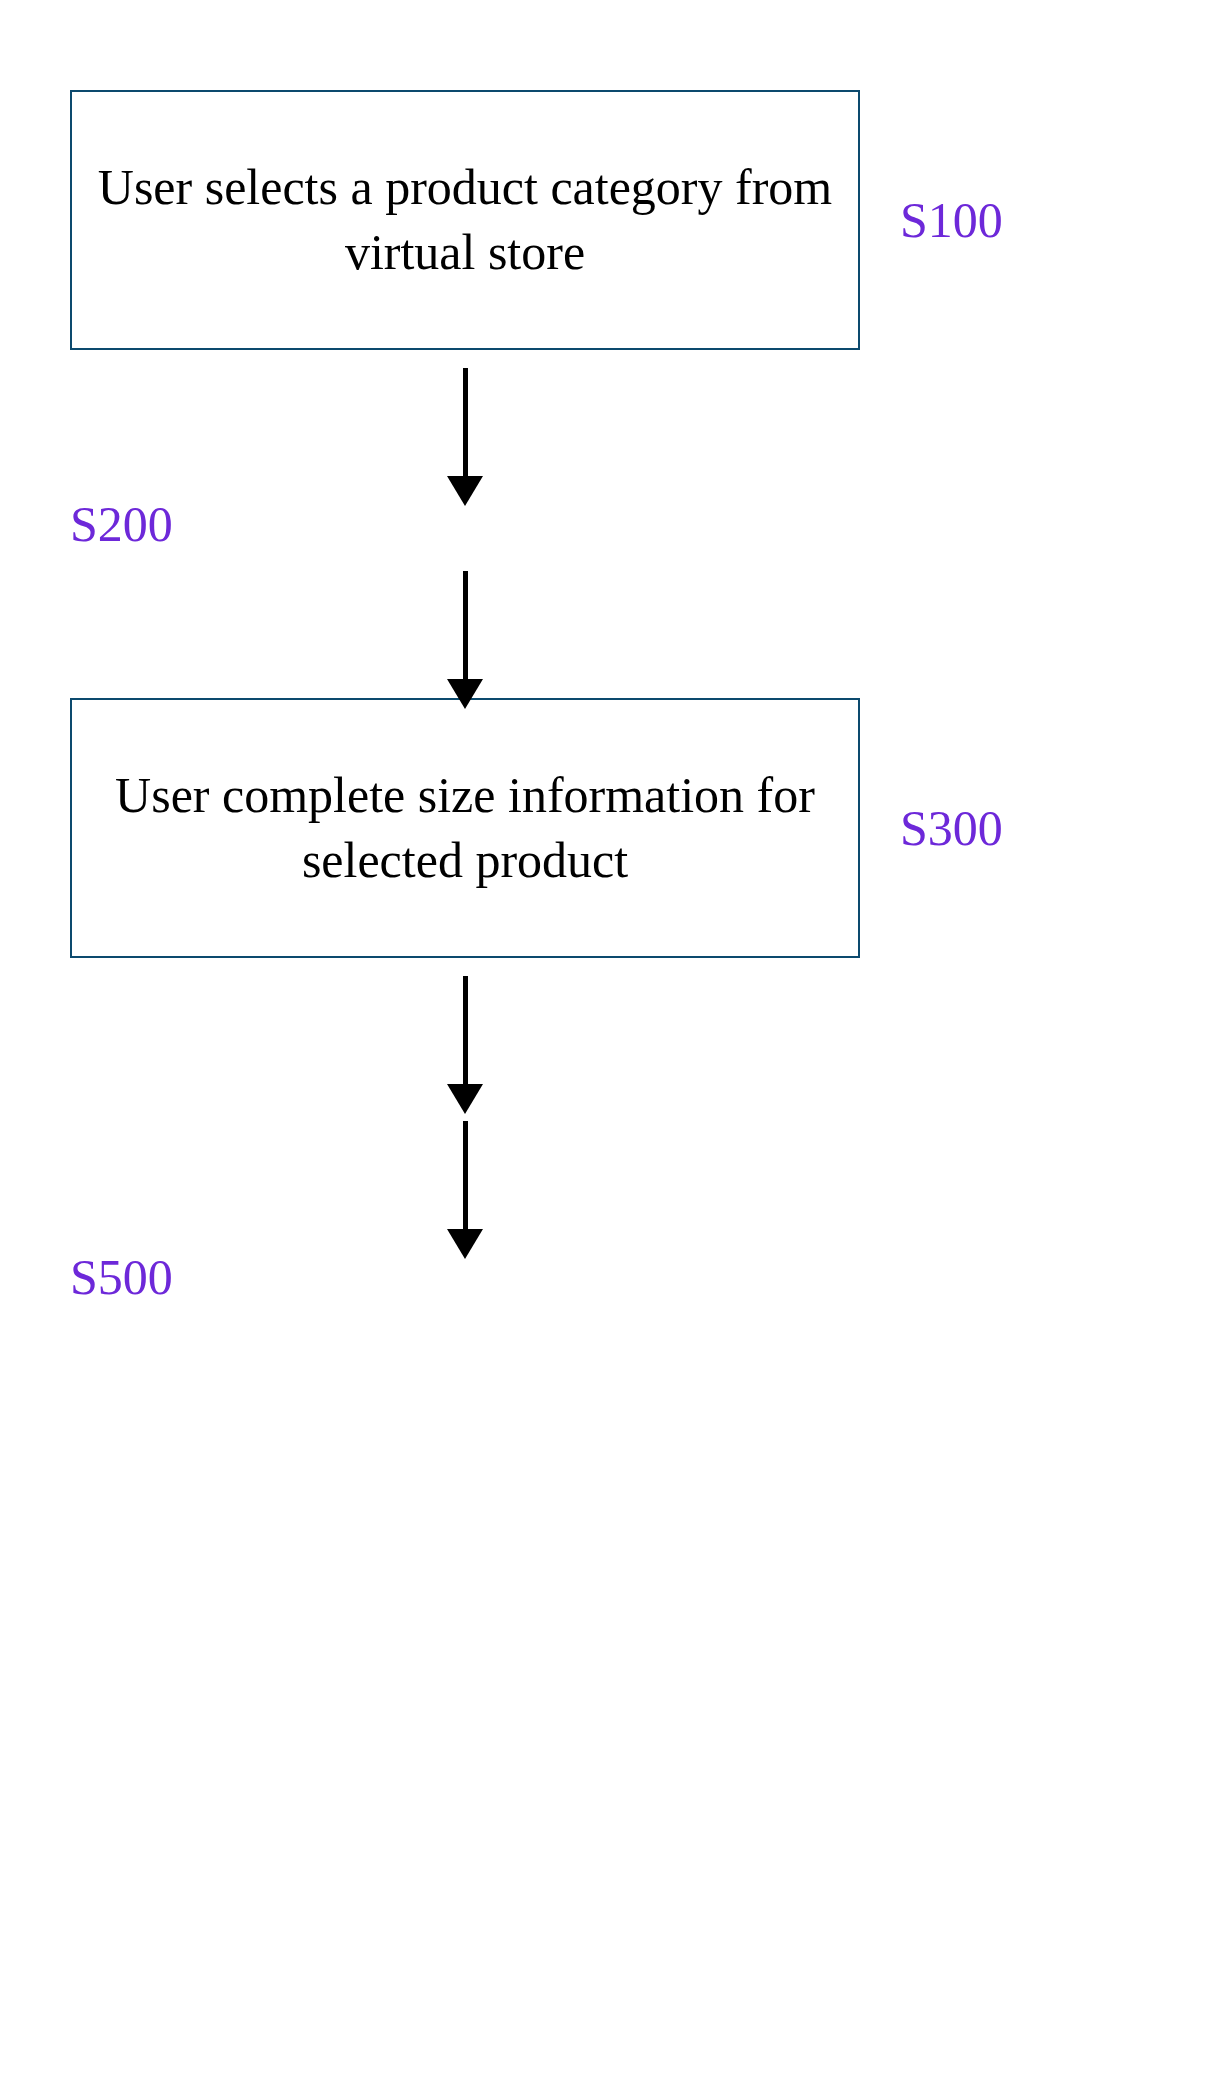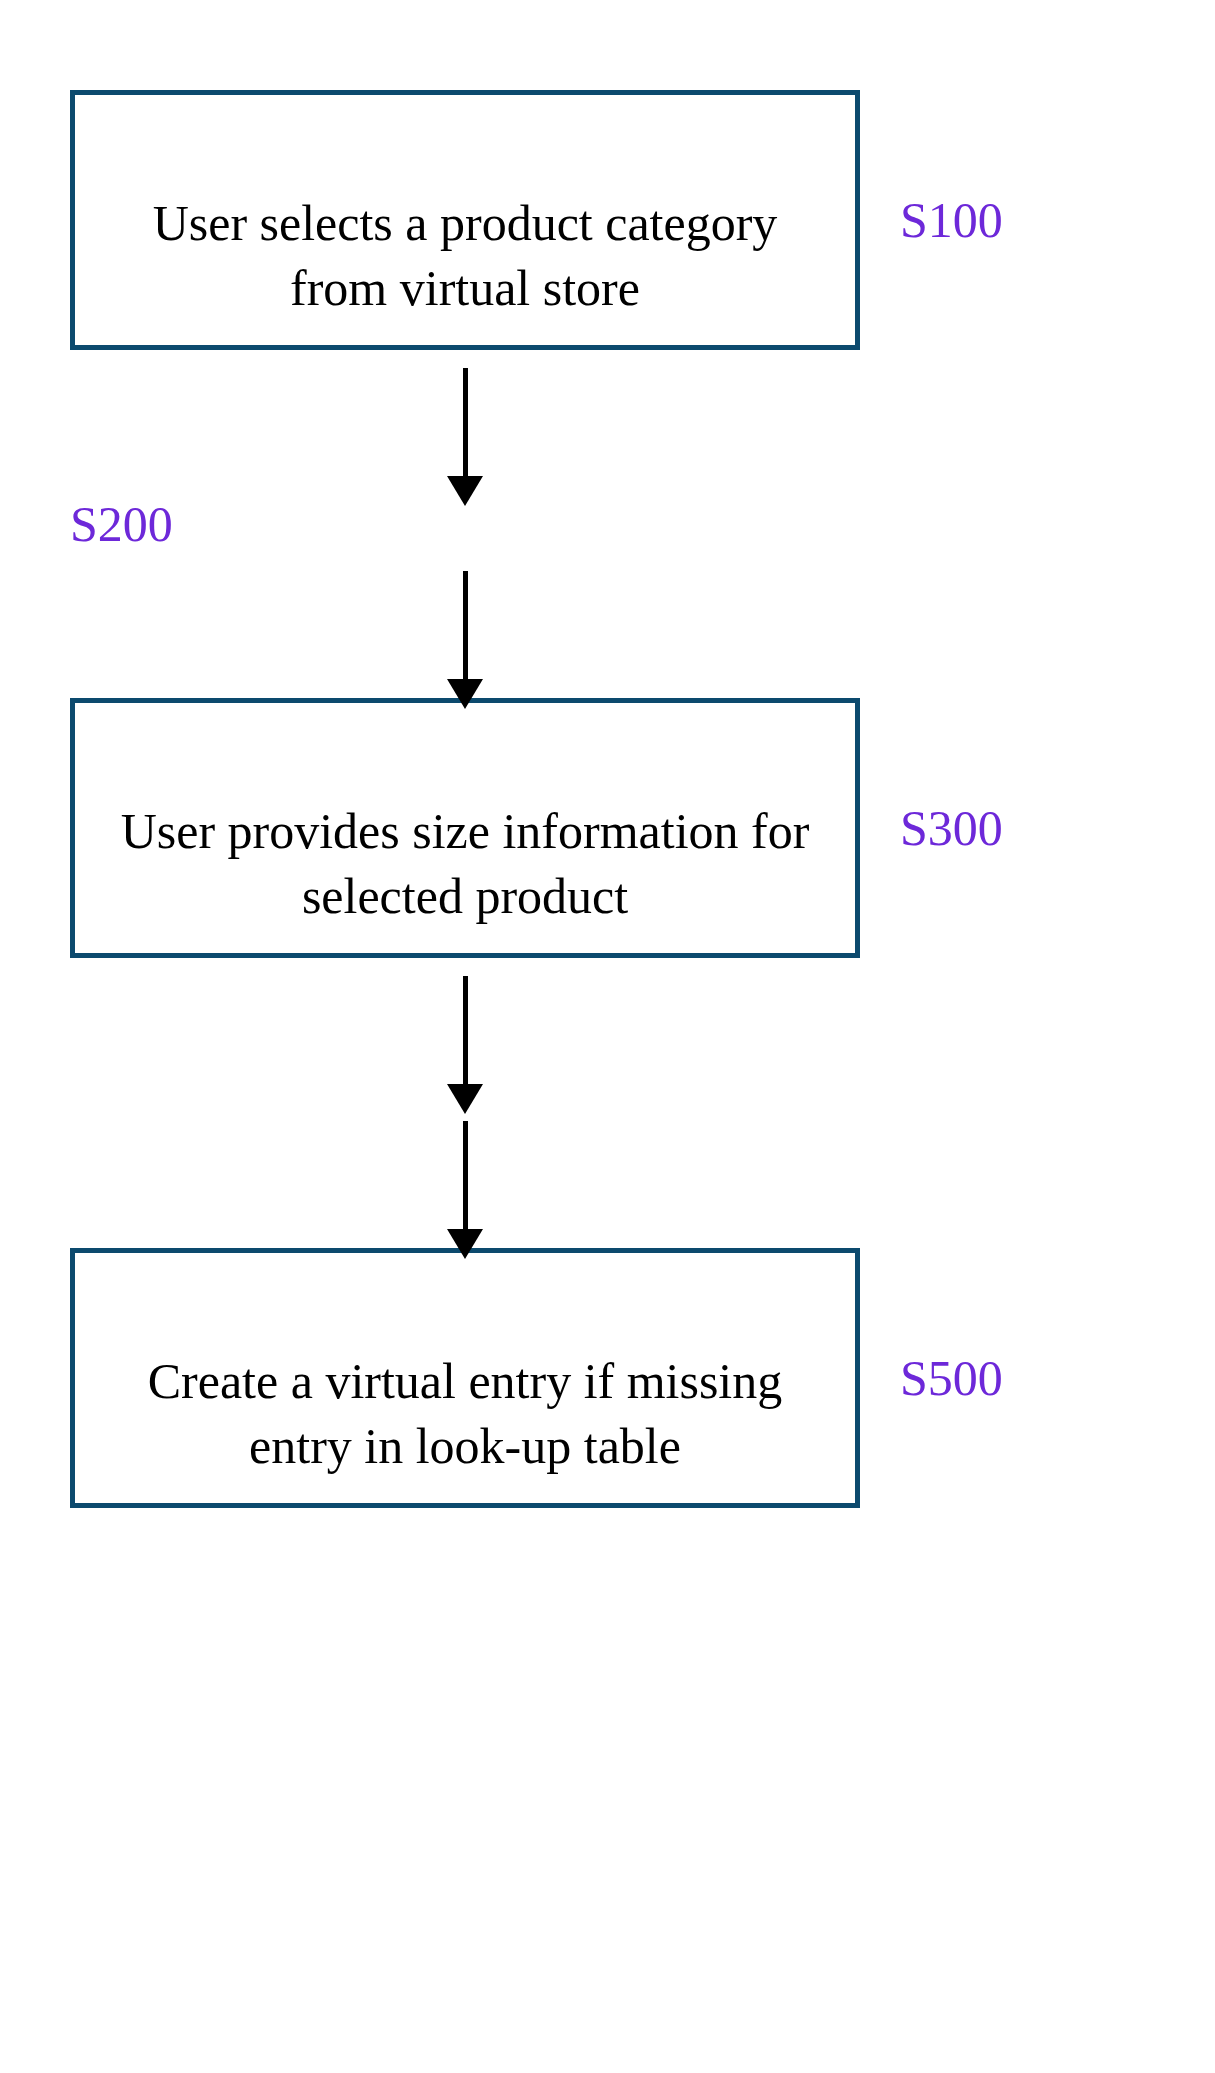--- a/index.html
+++ b/index.html
@@ -19,28 +19,28 @@
       display: flex;
       flex-direction: column;
       align-items: flex-start;
     }
     .step-row {
       display: flex;
       align-items: center;
       gap: 40px;
     }
     .step-box {
-      border: 5px solid #0c4a6e;
+      border: 2px solid #0c4a6e;
       width: 790px;
       height: 260px;
       display: flex;
-      align-items: flex-end;
+      align-items: center;
       justify-content: center;
       text-align: center;
-      padding: 24px;
+      padding: 18px;
     }
     .step-text {
       font-size: 50px;
       line-height: 1.3;
       color: black;
     }
     .step-label {
       font-size: 50px;
       color: #6d28d9;
     }
@@ -89,34 +89,31 @@
   <div class="step-row">
     <div class="step-label">S200</div>
   </div>
 
   <div class="arrow-container">
     <div class="arrow"></div>
   </div>
 
   <div class="step-row">
     <div class="step-box">
-      <div class="step-text">User provides size information for selected product</div>
+      <div class="step-text">User complete size information for selected product</div>
     </div>
     <div class="step-label">S300</div>
   </div>
 
   <div class="arrow-container">
     <div class="arrow"></div>
   </div>
 
 
   <div class="arrow-container">
     <div class="arrow"></div>
   </div>
 
   <div class="step-row">
-    <div class="step-box">
-      <div class="step-text">Create a virtual entry if missing entry in look-up table</div>
-    </div>
     <div class="step-label">S500</div>
   </div>
 
 </div>
 
 </body></html>

